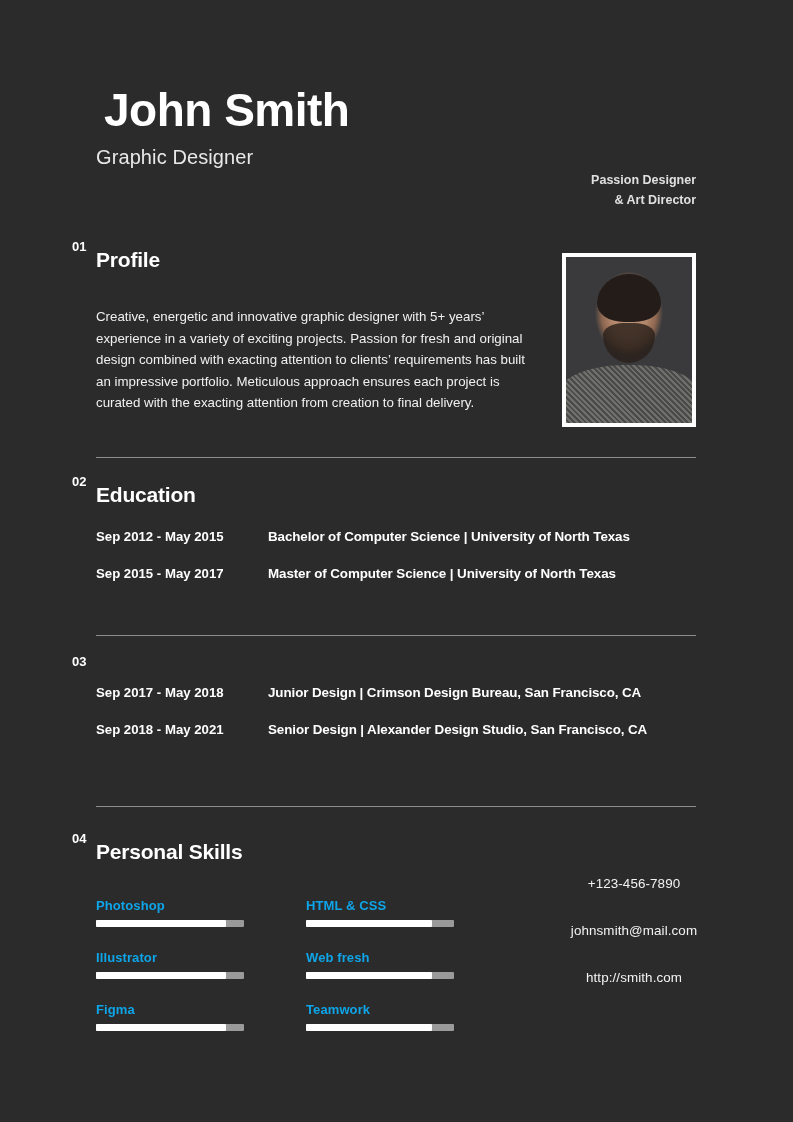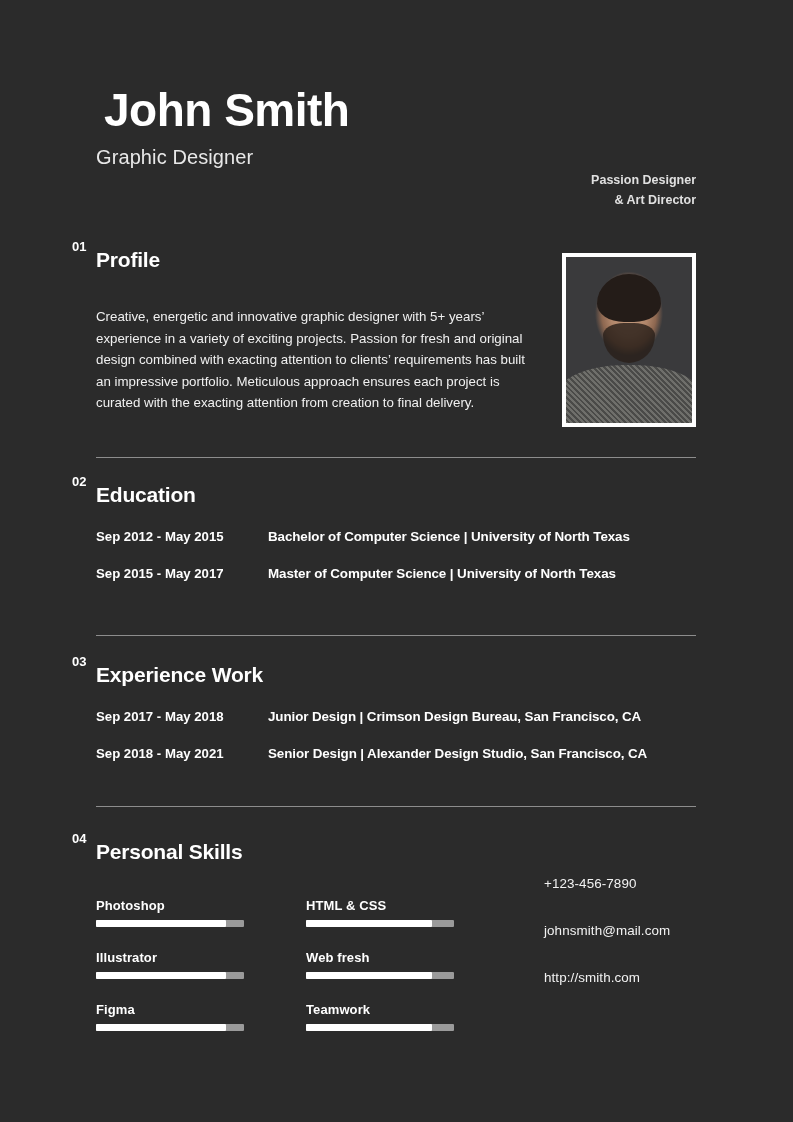--- a/index.html
+++ b/index.html
@@ -159,21 +159,21 @@
     color: #ffffff;
     letter-spacing: -0.1px;
   }
   .timeline-inner { margin-left: 0; }
 
   
   .skill-col { width: 152px; }
   .skill-label {
     font-size: 13px;
     font-weight: 700;
-    color: #ffffff;
+    color: #0ea5e9;
     margin-bottom: 7px;
     letter-spacing: 0.1px;
   }
   .skill-track {
     position: relative;
     height: 7px;
     background: #9a9a9a;
     width: 148px;
     border-radius: 1px;
   }
@@ -184,20 +184,21 @@
     border-radius: 1px;
   }
   .skill-item { margin-bottom: 23px; }
 
   
   .contact-item {
     font-size: 13.4px;
     color: #f2f2f2;
     margin-bottom: 32px;
     letter-spacing: 0.1px;
+    text-align: center;
   }
 </style>
 </head>
 <body>
 
 <div class="page">
   <div class="content">
 
     <div class="header">
       <h1 class="name">John Smith</h1>
@@ -240,21 +241,20 @@
           <div class="tl-desc">Master of Computer Science | University of North Texas</div>
         </div>
       </div>
     </div>
 
     <div class="rule" style="position:absolute; left:0; top:635px; width:600px;"></div>
 
     <div style="position:absolute; left:0; top:663px; width:600px;">
       <div class="sec-head">
         <span class="sec-num">03</span>
-        <span class="sec-title">Experience Work</span>
       </div>
       <div class="timeline-inner">
         <div class="timeline-row">
           <div class="tl-date">Sep 2017 - May 2018</div>
           <div class="tl-desc">Junior Design | Crimson Design Bureau, San Francisco, CA</div>
         </div>
         <div class="timeline-row">
           <div class="tl-date">Sep 2018 - May 2021</div>
           <div class="tl-desc">Senior Design | Alexander Design Studio, San Francisco, CA</div>
         </div>

